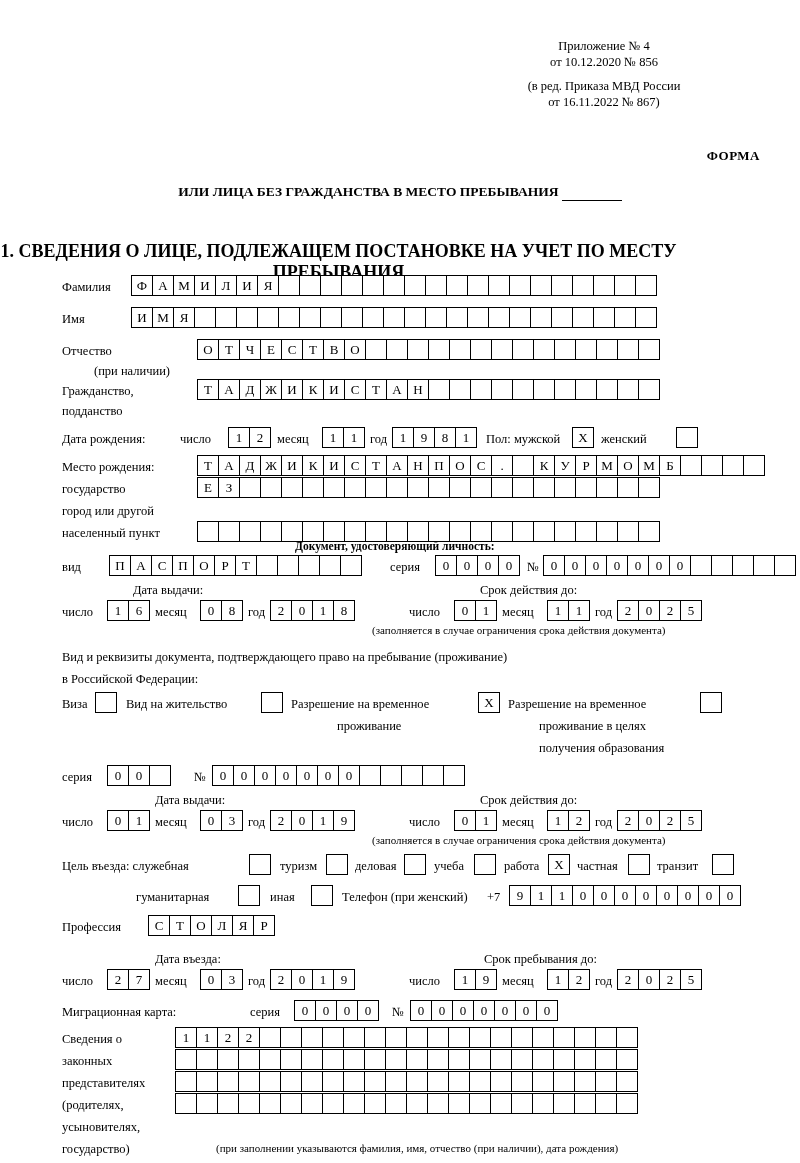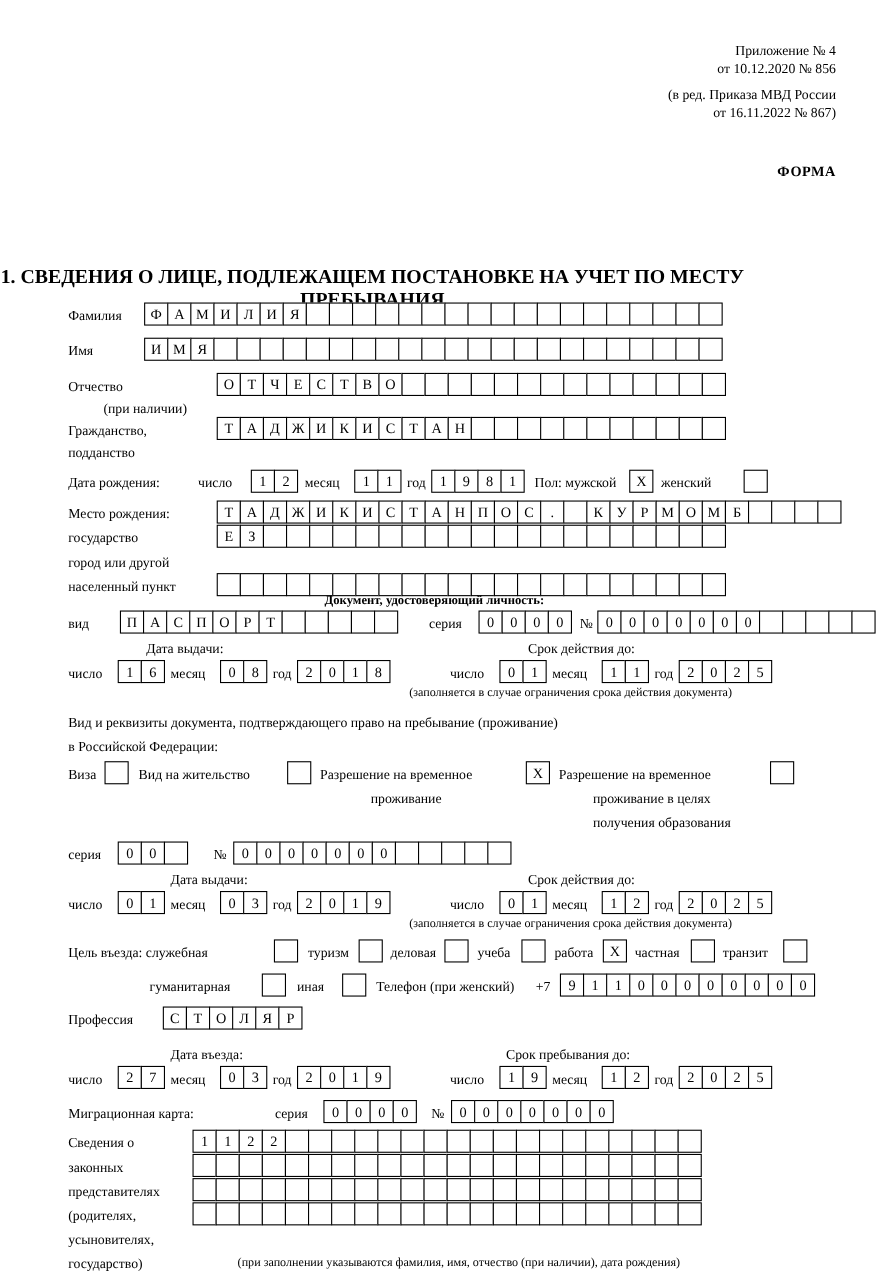--- a/index.html
+++ b/index.html
@@ -7,22 +7,22 @@
     width:800px; height:1163px;
     background:#ffffff;
     font-family:"Liberation Serif", serif;
     color:#000;
     position:relative;
     overflow:hidden;
   }
   .page{position:relative; width:800px; height:1163px; padding:0; box-sizing:border-box;}
 
   .hdr{
-    position:absolute; top:38px; right:40px; width:280px;
-    font-size:12.5px; line-height:16px; text-align:right;
+    position:absolute; top:38px; right:56px; width:280px;
+    font-size:12.5px; line-height:16px; text-align:center;
   }
   .hdr .l{white-space:nowrap;}
   .hdr .gap{height:8px;}
 
   .forma{
     position:absolute; top:148px; right:40px;
     font-size:13px; font-weight:bold; letter-spacing:.5px;
   }
 
   .title{
@@ -71,20 +71,21 @@
     <div class="l">Приложение № 4</div>
     <div class="l">от 10.12.2020 № 856</div>
     <div class="gap"></div>
     <div class="l">(в ред. Приказа МВД России</div>
     <div class="l">от 16.11.2022 № 867)</div>
   </div>
 
   <div class="forma">ФОРМА</div>
 
   <div class="title">
+    <div><span>ИЛИ ЛИЦА БЕЗ ГРАЖДАНСТВА В МЕСТО ПРЕБЫВАНИЯ</span> <span class="u"></span></div>
   </div>
 
   <div class="section1">1. СВЕДЕНИЯ О ЛИЦЕ, ПОДЛЕЖАЩЕМ ПОСТАНОВКЕ НА УЧЕТ ПО МЕСТУ ПРЕБЫВАНИЯ</div>
 
   <div class="body">
 
     <div class="abs" style="top:10px;left:62px;width:110px;">Фамилия</div>
     <div class="abs cells" id="c-surname" style="top:5px;left:131px;">
         <div class="cell">Ф</div>
         <div class="cell">А</div>
@@ -499,21 +500,21 @@
     <div class="abs cells" id="c-prof" style="top:645px;left:148px;">
         <div class="cell">С</div>
         <div class="cell">Т</div>
         <div class="cell">О</div>
         <div class="cell">Л</div>
         <div class="cell">Я</div>
         <div class="cell">Р</div>
       </div>
 
     <div class="abs" style="top:682px;left:155px;">Дата въезда:</div>
-    <div class="abs" style="top:682px;left:460px;">Срок пребывания до:</div>
+    <div class="abs" style="top:682px;left:484px;">Срок пребывания до:</div>
 
     <div class="abs" style="top:704px;left:62px;">число</div>
     <div class="abs cells" id="c-eday" style="top:699px;left:107px;">
         <div class="cell">2</div>
         <div class="cell">7</div>
       </div>
     <div class="abs" style="top:704px;left:155px;">месяц</div>
     <div class="abs cells" id="c-emonth" style="top:699px;left:200px;">
         <div class="cell">0</div>
         <div class="cell">3</div>

